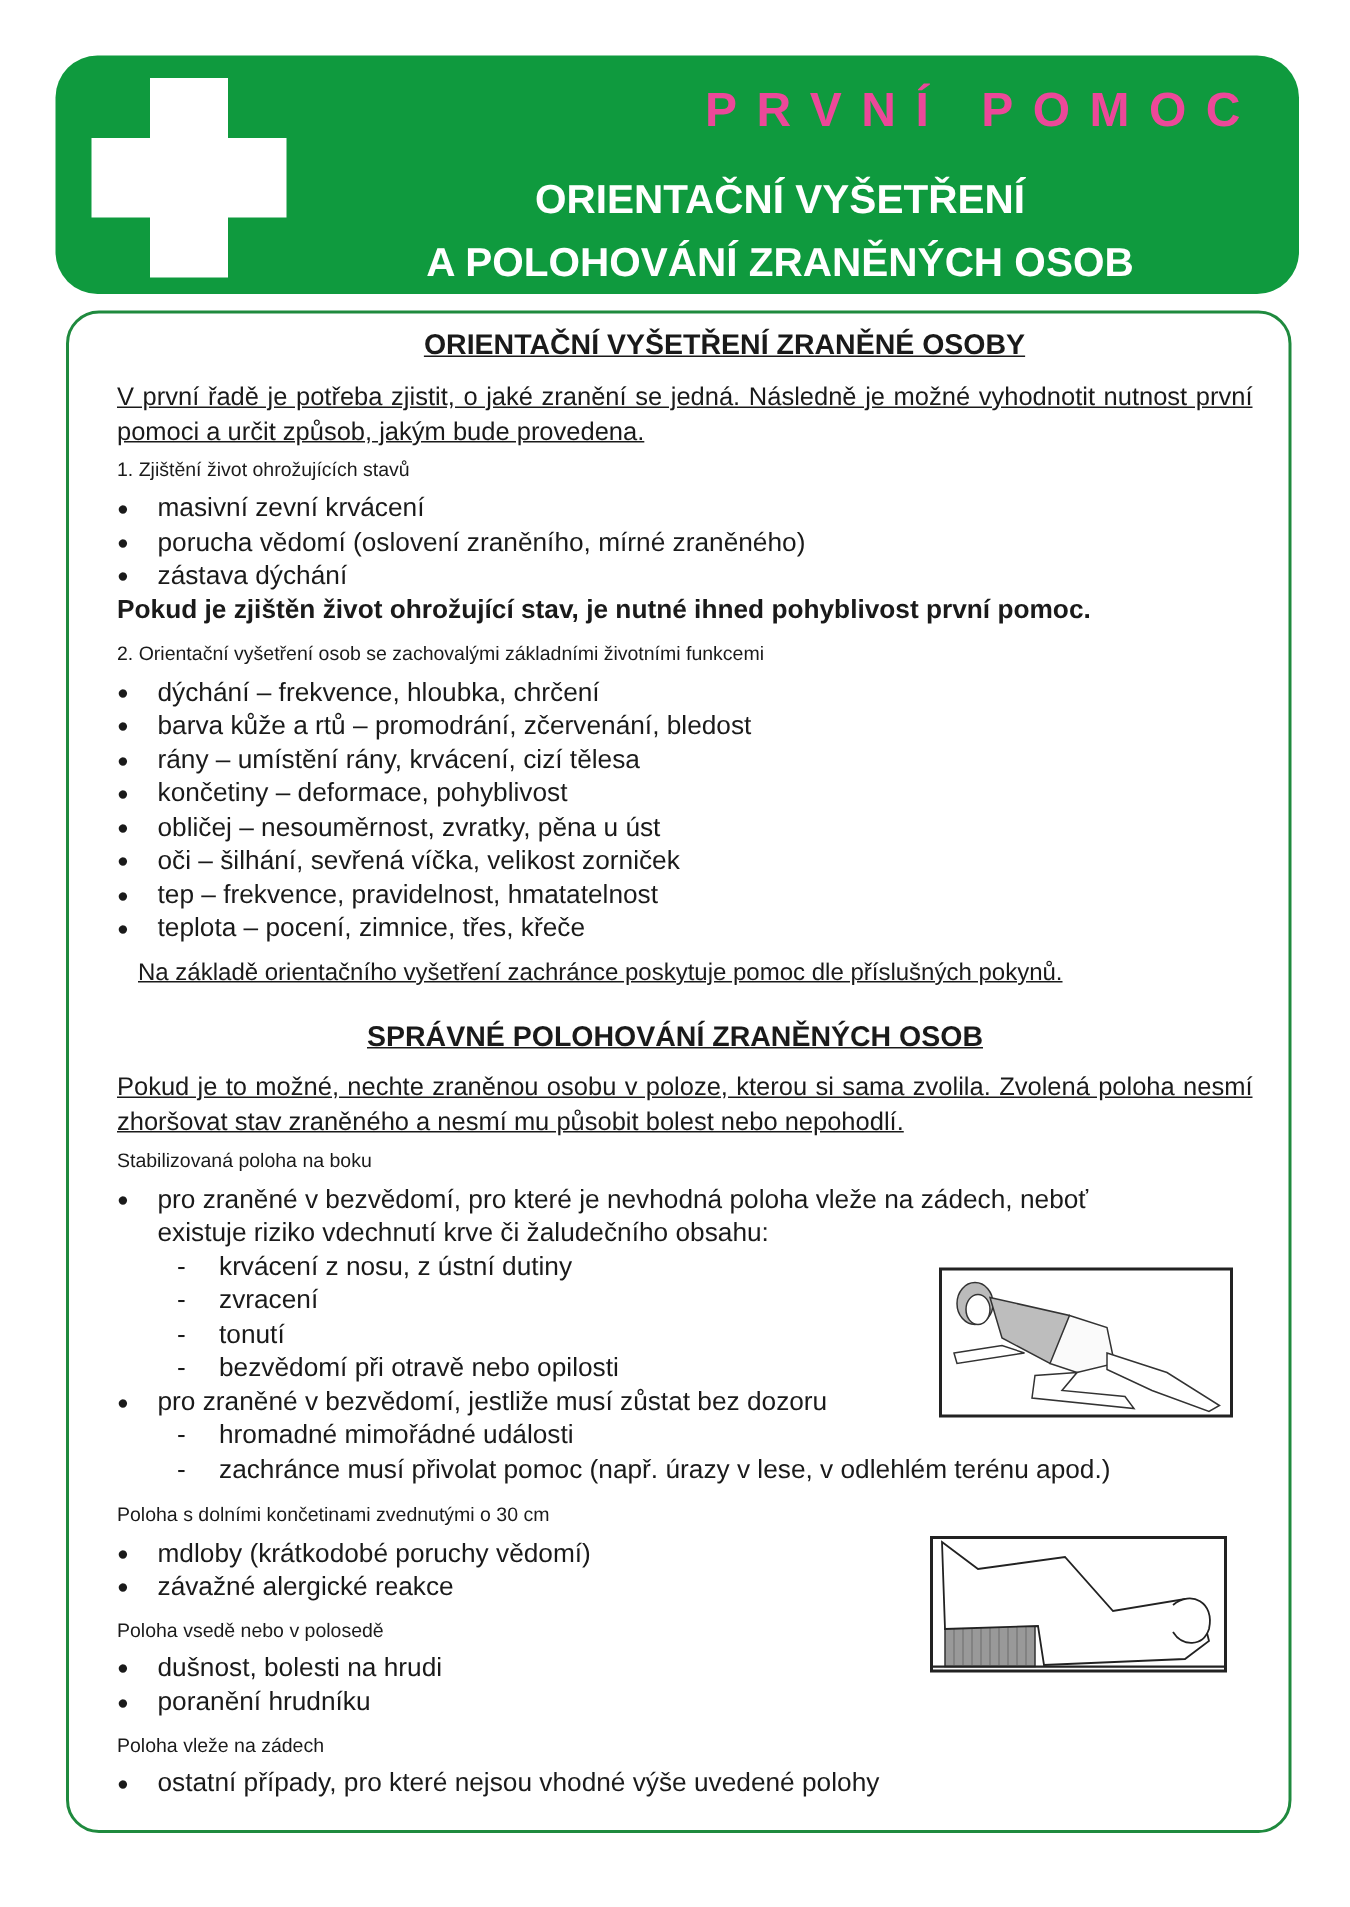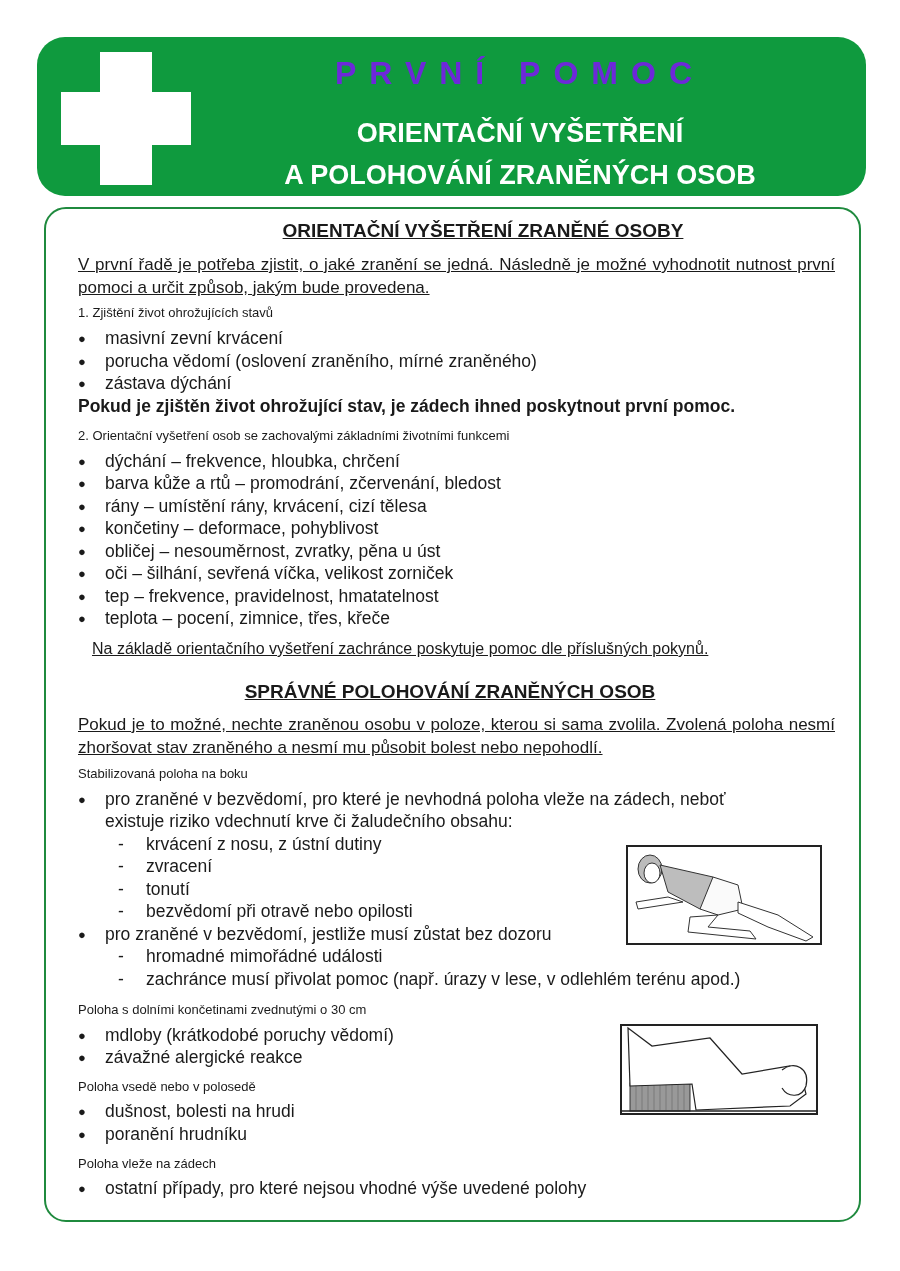--- a/index.html
+++ b/index.html
@@ -2,22 +2,22 @@
 <html><head>
 <meta charset="utf-8">
 <style>
   html, body { margin: 0; padding: 0; background: #ffffff; }
   body { width: 900px; height: 1271px; position: relative; overflow: hidden;
          font-family: "Liberation Sans", sans-serif; color: #1a1a1a; }
   .header { position: absolute; left: 37px; top: 37px; width: 829px; height: 159px;
             background: #0f9a3e; border-radius: 28px; }
   .cross-v { position: absolute; left: 100px; top: 52px; width: 52px; height: 133px; background: #fff; }
   .cross-h { position: absolute; left: 61px; top: 92px; width: 130px; height: 53px; background: #fff; }
-  .h-title { position: absolute; left: 200px; width: 640px; top: 55px; text-align: center;
-             color: #6d28d9; font-weight: bold; font-size: 32px; letter-spacing: 13px; }
+  .h-title { position: absolute; left: 200px; width: 640px; top: 55px; text-align: right;
+             color: #ec4899; font-weight: bold; font-size: 32px; letter-spacing: 13px; }
   .h-sub { position: absolute; left: 200px; width: 640px; text-align: center; color: #fff;
            font-weight: bold; font-size: 27px; }
   .h-sub1 { top: 118px; }
   .h-sub2 { top: 160px; }
   .content { position: absolute; left: 44px; top: 207px; width: 813px; height: 1011px;
              border: 2.5px solid #1f8a3e; border-radius: 22px; }
   .abs { position: absolute; white-space: nowrap; }
   .sec-title { left: 0; width: 900px; text-align: center; font-weight: bold; font-size: 19px;
                text-decoration: underline; }
   .intro { left: 78px; width: 757px; font-size: 17px; text-decoration: underline; line-height: 23px;
@@ -54,21 +54,21 @@
     <span class="txt" data-bind="section1.part1.items.0">masivní zevní krvácení</span>
   </div>
 <div class="abs li" style="top:351px;">
     <span class="bul" data-bind="symbols.bullet">●</span>
     <span class="txt" data-bind="section1.part1.items.1">porucha vědomí (oslovení zraněního, mírné zraněného)</span>
   </div>
 <div class="abs li" style="top:373px;">
     <span class="bul" data-bind="symbols.bullet">●</span>
     <span class="txt" data-bind="section1.part1.items.2">zástava dýchání</span>
   </div>
-<div class="abs bold-note" style="top:396px;" data-bind="section1.part1.note">Pokud je zjištěn život ohrožující stav, je zádech ihned poskytnout první pomoc.</div>
+<div class="abs bold-note" style="top:396px;" data-bind="section1.part1.note">Pokud je zjištěn život ohrožující stav, je nutné ihned pohyblivost první pomoc.</div>
 
 <div class="abs sub-h" style="top:428px;" data-bind="section1.part2.heading">2. Orientační vyšetření osob se zachovalými základními životními funkcemi</div>
 <div class="abs li" style="top:451px;">
     <span class="bul" data-bind="symbols.bullet">●</span>
     <span class="txt" data-bind="section1.part2.items.0">dýchání – frekvence, hloubka, chrčení</span>
   </div>
 <div class="abs li" style="top:473px;">
     <span class="bul" data-bind="symbols.bullet">●</span>
     <span class="txt" data-bind="section1.part2.items.1">barva kůže a rtů – promodrání, zčervenání, bledost</span>
   </div>

